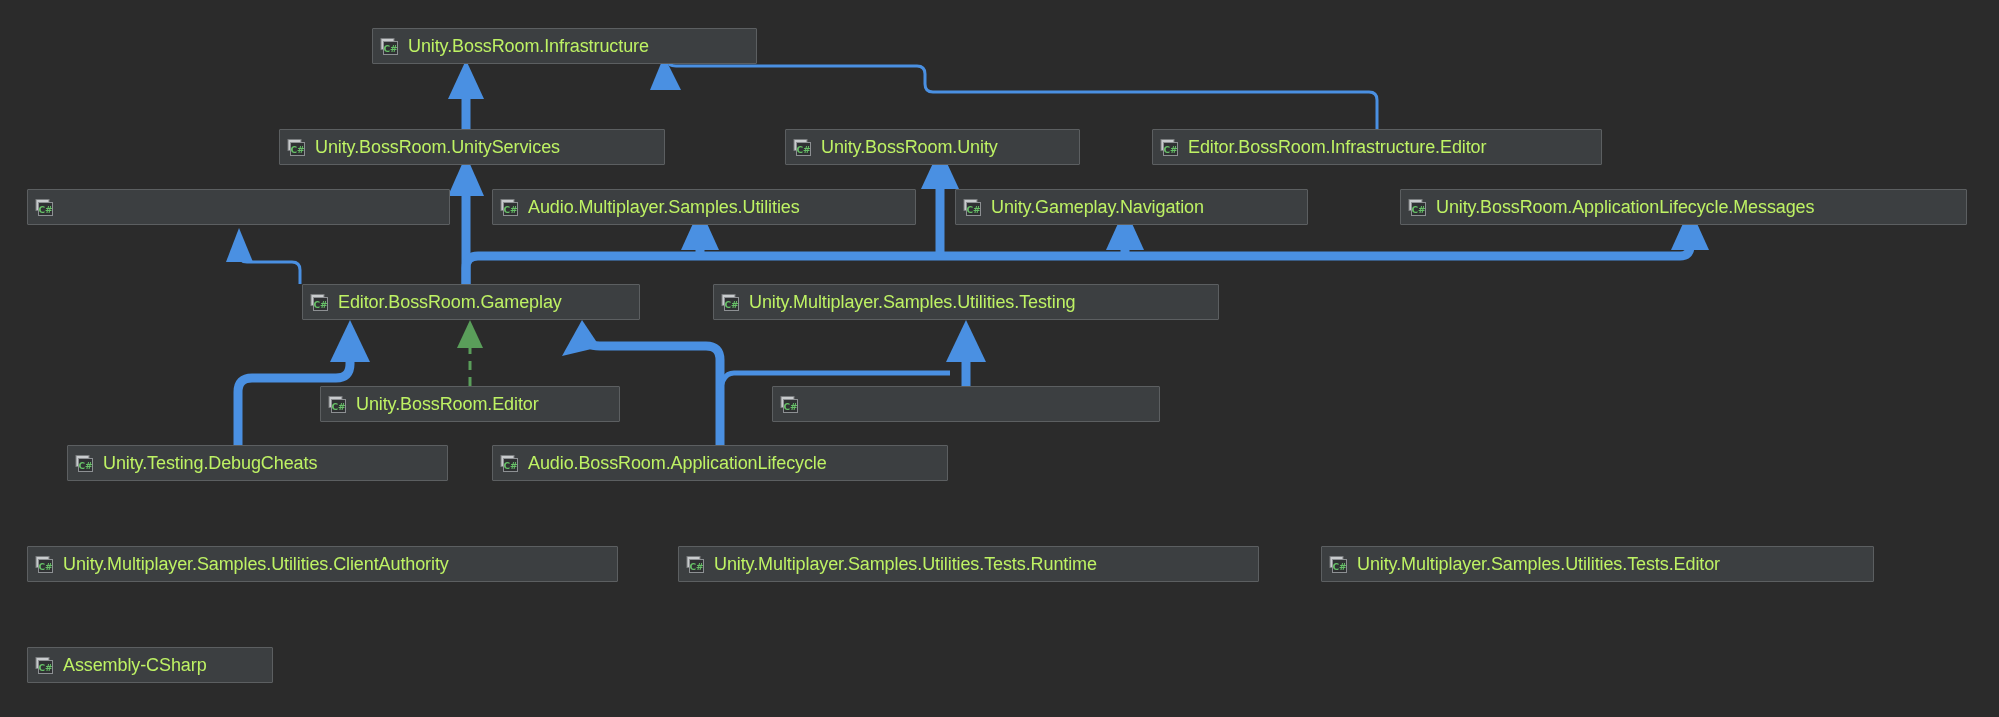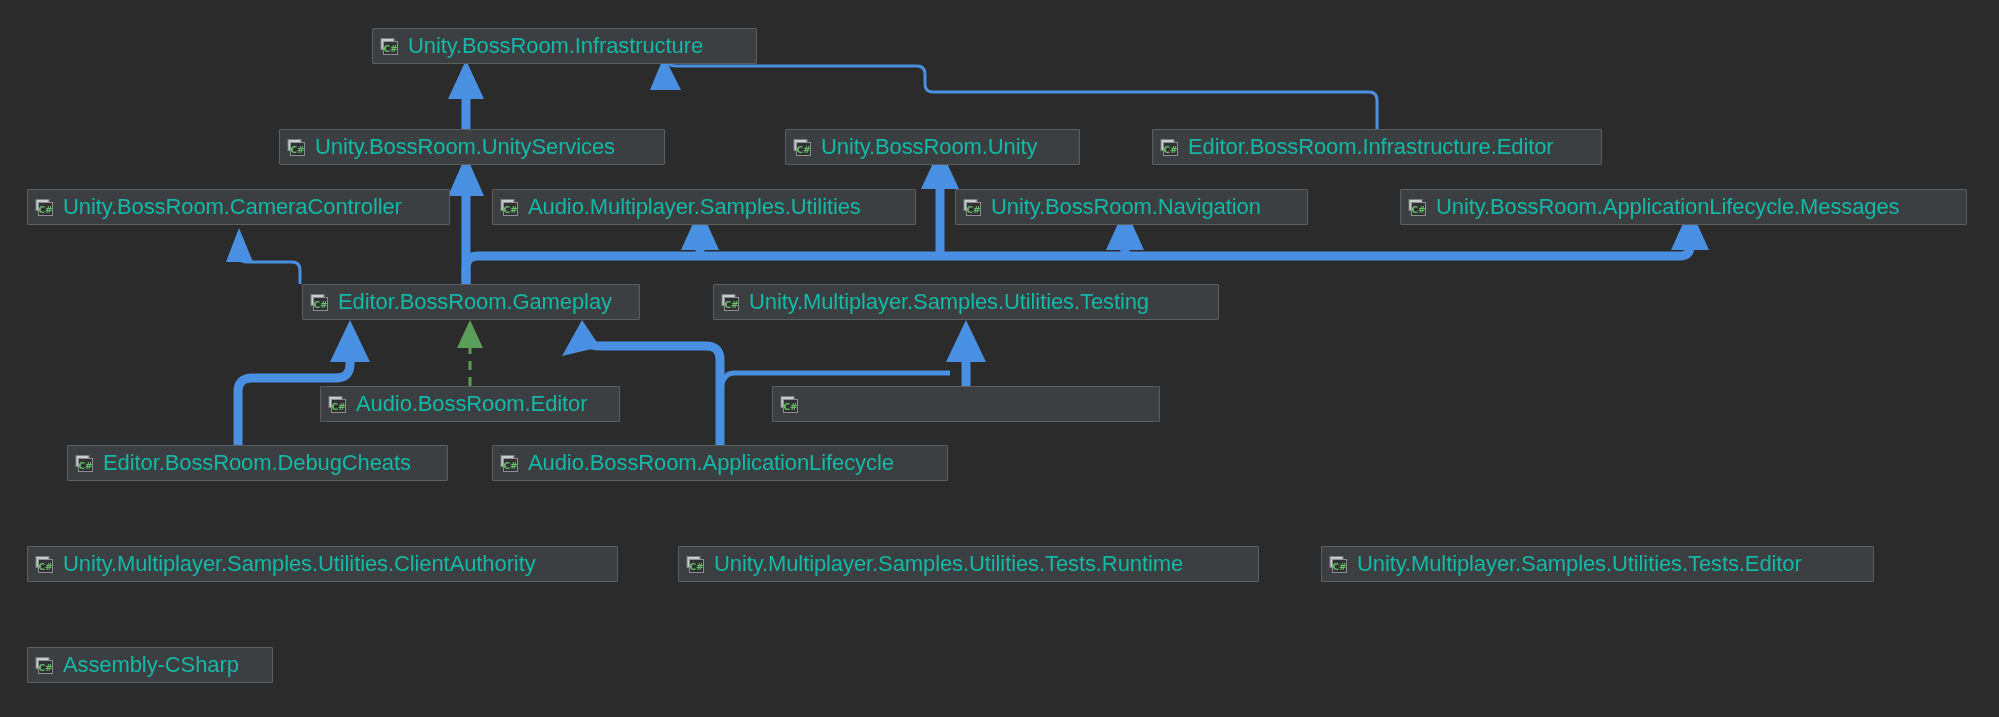--- a/index.html
+++ b/index.html
@@ -23,22 +23,22 @@
     border-radius:1px;
     cursor:default;
   }
   .node .ico{
     width:19px;height:19px;
     position:relative;
     flex:0 0 19px;
     margin-right:9px;
   }
   .node .lbl{
-    font-size:22px;
-    color:#14b8a6;
+    font-size:18px;
+    color:#bef264;
     letter-spacing:-0.1px;
     line-height:36px;
   }
 </style>
 </head>
 <body>
 
 <div id="graph">
   <svg id="edges" viewBox="0 0 1999 717" xmlns="http://www.w3.org/2000/svg">
 
@@ -131,37 +131,36 @@
           <text x="10.5" y="15" font-family="DejaVu Sans, sans-serif" font-size="9" font-weight="bold" fill="#67c167" text-anchor="middle">C#</text>
         </svg></span>
       <span class="lbl">Editor.BossRoom.Infrastructure.Editor</span>
     </div>
     <div class="node" style="left: 27px; top: 189px; min-width: 423px;">
       <span class="ico"><svg width="19" height="19" viewBox="0 0 19 19" xmlns="http://www.w3.org/2000/svg">
           <rect x="1" y="1.5" width="13" height="11" fill="#c9ccce" stroke="#7a7d7f" stroke-width="1"></rect>
           <rect x="3.5" y="4.5" width="14" height="13" fill="#2f3133" stroke="#8d9093" stroke-width="1"></rect>
           <text x="10.5" y="15" font-family="DejaVu Sans, sans-serif" font-size="9" font-weight="bold" fill="#67c167" text-anchor="middle">C#</text>
         </svg></span>
-      <span class="lbl">Unity.BossRoom.CameraController</span>
     </div>
     <div class="node" style="left: 492px; top: 189px; min-width: 424px;">
       <span class="ico"><svg width="19" height="19" viewBox="0 0 19 19" xmlns="http://www.w3.org/2000/svg">
           <rect x="1" y="1.5" width="13" height="11" fill="#c9ccce" stroke="#7a7d7f" stroke-width="1"></rect>
           <rect x="3.5" y="4.5" width="14" height="13" fill="#2f3133" stroke="#8d9093" stroke-width="1"></rect>
           <text x="10.5" y="15" font-family="DejaVu Sans, sans-serif" font-size="9" font-weight="bold" fill="#67c167" text-anchor="middle">C#</text>
         </svg></span>
       <span class="lbl">Audio.Multiplayer.Samples.Utilities</span>
     </div>
     <div class="node" style="left: 955px; top: 189px; min-width: 353px;">
       <span class="ico"><svg width="19" height="19" viewBox="0 0 19 19" xmlns="http://www.w3.org/2000/svg">
           <rect x="1" y="1.5" width="13" height="11" fill="#c9ccce" stroke="#7a7d7f" stroke-width="1"></rect>
           <rect x="3.5" y="4.5" width="14" height="13" fill="#2f3133" stroke="#8d9093" stroke-width="1"></rect>
           <text x="10.5" y="15" font-family="DejaVu Sans, sans-serif" font-size="9" font-weight="bold" fill="#67c167" text-anchor="middle">C#</text>
         </svg></span>
-      <span class="lbl">Unity.BossRoom.Navigation</span>
+      <span class="lbl">Unity.Gameplay.Navigation</span>
     </div>
     <div class="node" style="left: 1400px; top: 189px; min-width: 567px;">
       <span class="ico"><svg width="19" height="19" viewBox="0 0 19 19" xmlns="http://www.w3.org/2000/svg">
           <rect x="1" y="1.5" width="13" height="11" fill="#c9ccce" stroke="#7a7d7f" stroke-width="1"></rect>
           <rect x="3.5" y="4.5" width="14" height="13" fill="#2f3133" stroke="#8d9093" stroke-width="1"></rect>
           <text x="10.5" y="15" font-family="DejaVu Sans, sans-serif" font-size="9" font-weight="bold" fill="#67c167" text-anchor="middle">C#</text>
         </svg></span>
       <span class="lbl">Unity.BossRoom.ApplicationLifecycle.Messages</span>
     </div>
     <div class="node" style="left: 302px; top: 284px; min-width: 338px;">
@@ -179,36 +178,36 @@
           <text x="10.5" y="15" font-family="DejaVu Sans, sans-serif" font-size="9" font-weight="bold" fill="#67c167" text-anchor="middle">C#</text>
         </svg></span>
       <span class="lbl">Unity.Multiplayer.Samples.Utilities.Testing</span>
     </div>
     <div class="node" style="left: 320px; top: 386px; min-width: 300px;">
       <span class="ico"><svg width="19" height="19" viewBox="0 0 19 19" xmlns="http://www.w3.org/2000/svg">
           <rect x="1" y="1.5" width="13" height="11" fill="#c9ccce" stroke="#7a7d7f" stroke-width="1"></rect>
           <rect x="3.5" y="4.5" width="14" height="13" fill="#2f3133" stroke="#8d9093" stroke-width="1"></rect>
           <text x="10.5" y="15" font-family="DejaVu Sans, sans-serif" font-size="9" font-weight="bold" fill="#67c167" text-anchor="middle">C#</text>
         </svg></span>
-      <span class="lbl">Audio.BossRoom.Editor</span>
+      <span class="lbl">Unity.BossRoom.Editor</span>
     </div>
     <div class="node" style="left: 772px; top: 386px; min-width: 388px;">
       <span class="ico"><svg width="19" height="19" viewBox="0 0 19 19" xmlns="http://www.w3.org/2000/svg">
           <rect x="1" y="1.5" width="13" height="11" fill="#c9ccce" stroke="#7a7d7f" stroke-width="1"></rect>
           <rect x="3.5" y="4.5" width="14" height="13" fill="#2f3133" stroke="#8d9093" stroke-width="1"></rect>
           <text x="10.5" y="15" font-family="DejaVu Sans, sans-serif" font-size="9" font-weight="bold" fill="#67c167" text-anchor="middle">C#</text>
         </svg></span>
     </div>
     <div class="node" style="left: 67px; top: 445px; min-width: 381px;">
       <span class="ico"><svg width="19" height="19" viewBox="0 0 19 19" xmlns="http://www.w3.org/2000/svg">
           <rect x="1" y="1.5" width="13" height="11" fill="#c9ccce" stroke="#7a7d7f" stroke-width="1"></rect>
           <rect x="3.5" y="4.5" width="14" height="13" fill="#2f3133" stroke="#8d9093" stroke-width="1"></rect>
           <text x="10.5" y="15" font-family="DejaVu Sans, sans-serif" font-size="9" font-weight="bold" fill="#67c167" text-anchor="middle">C#</text>
         </svg></span>
-      <span class="lbl">Editor.BossRoom.DebugCheats</span>
+      <span class="lbl">Unity.Testing.DebugCheats</span>
     </div>
     <div class="node" style="left: 492px; top: 445px; min-width: 456px;">
       <span class="ico"><svg width="19" height="19" viewBox="0 0 19 19" xmlns="http://www.w3.org/2000/svg">
           <rect x="1" y="1.5" width="13" height="11" fill="#c9ccce" stroke="#7a7d7f" stroke-width="1"></rect>
           <rect x="3.5" y="4.5" width="14" height="13" fill="#2f3133" stroke="#8d9093" stroke-width="1"></rect>
           <text x="10.5" y="15" font-family="DejaVu Sans, sans-serif" font-size="9" font-weight="bold" fill="#67c167" text-anchor="middle">C#</text>
         </svg></span>
       <span class="lbl">Audio.BossRoom.ApplicationLifecycle</span>
     </div>
     <div class="node" style="left: 27px; top: 546px; min-width: 591px;">

